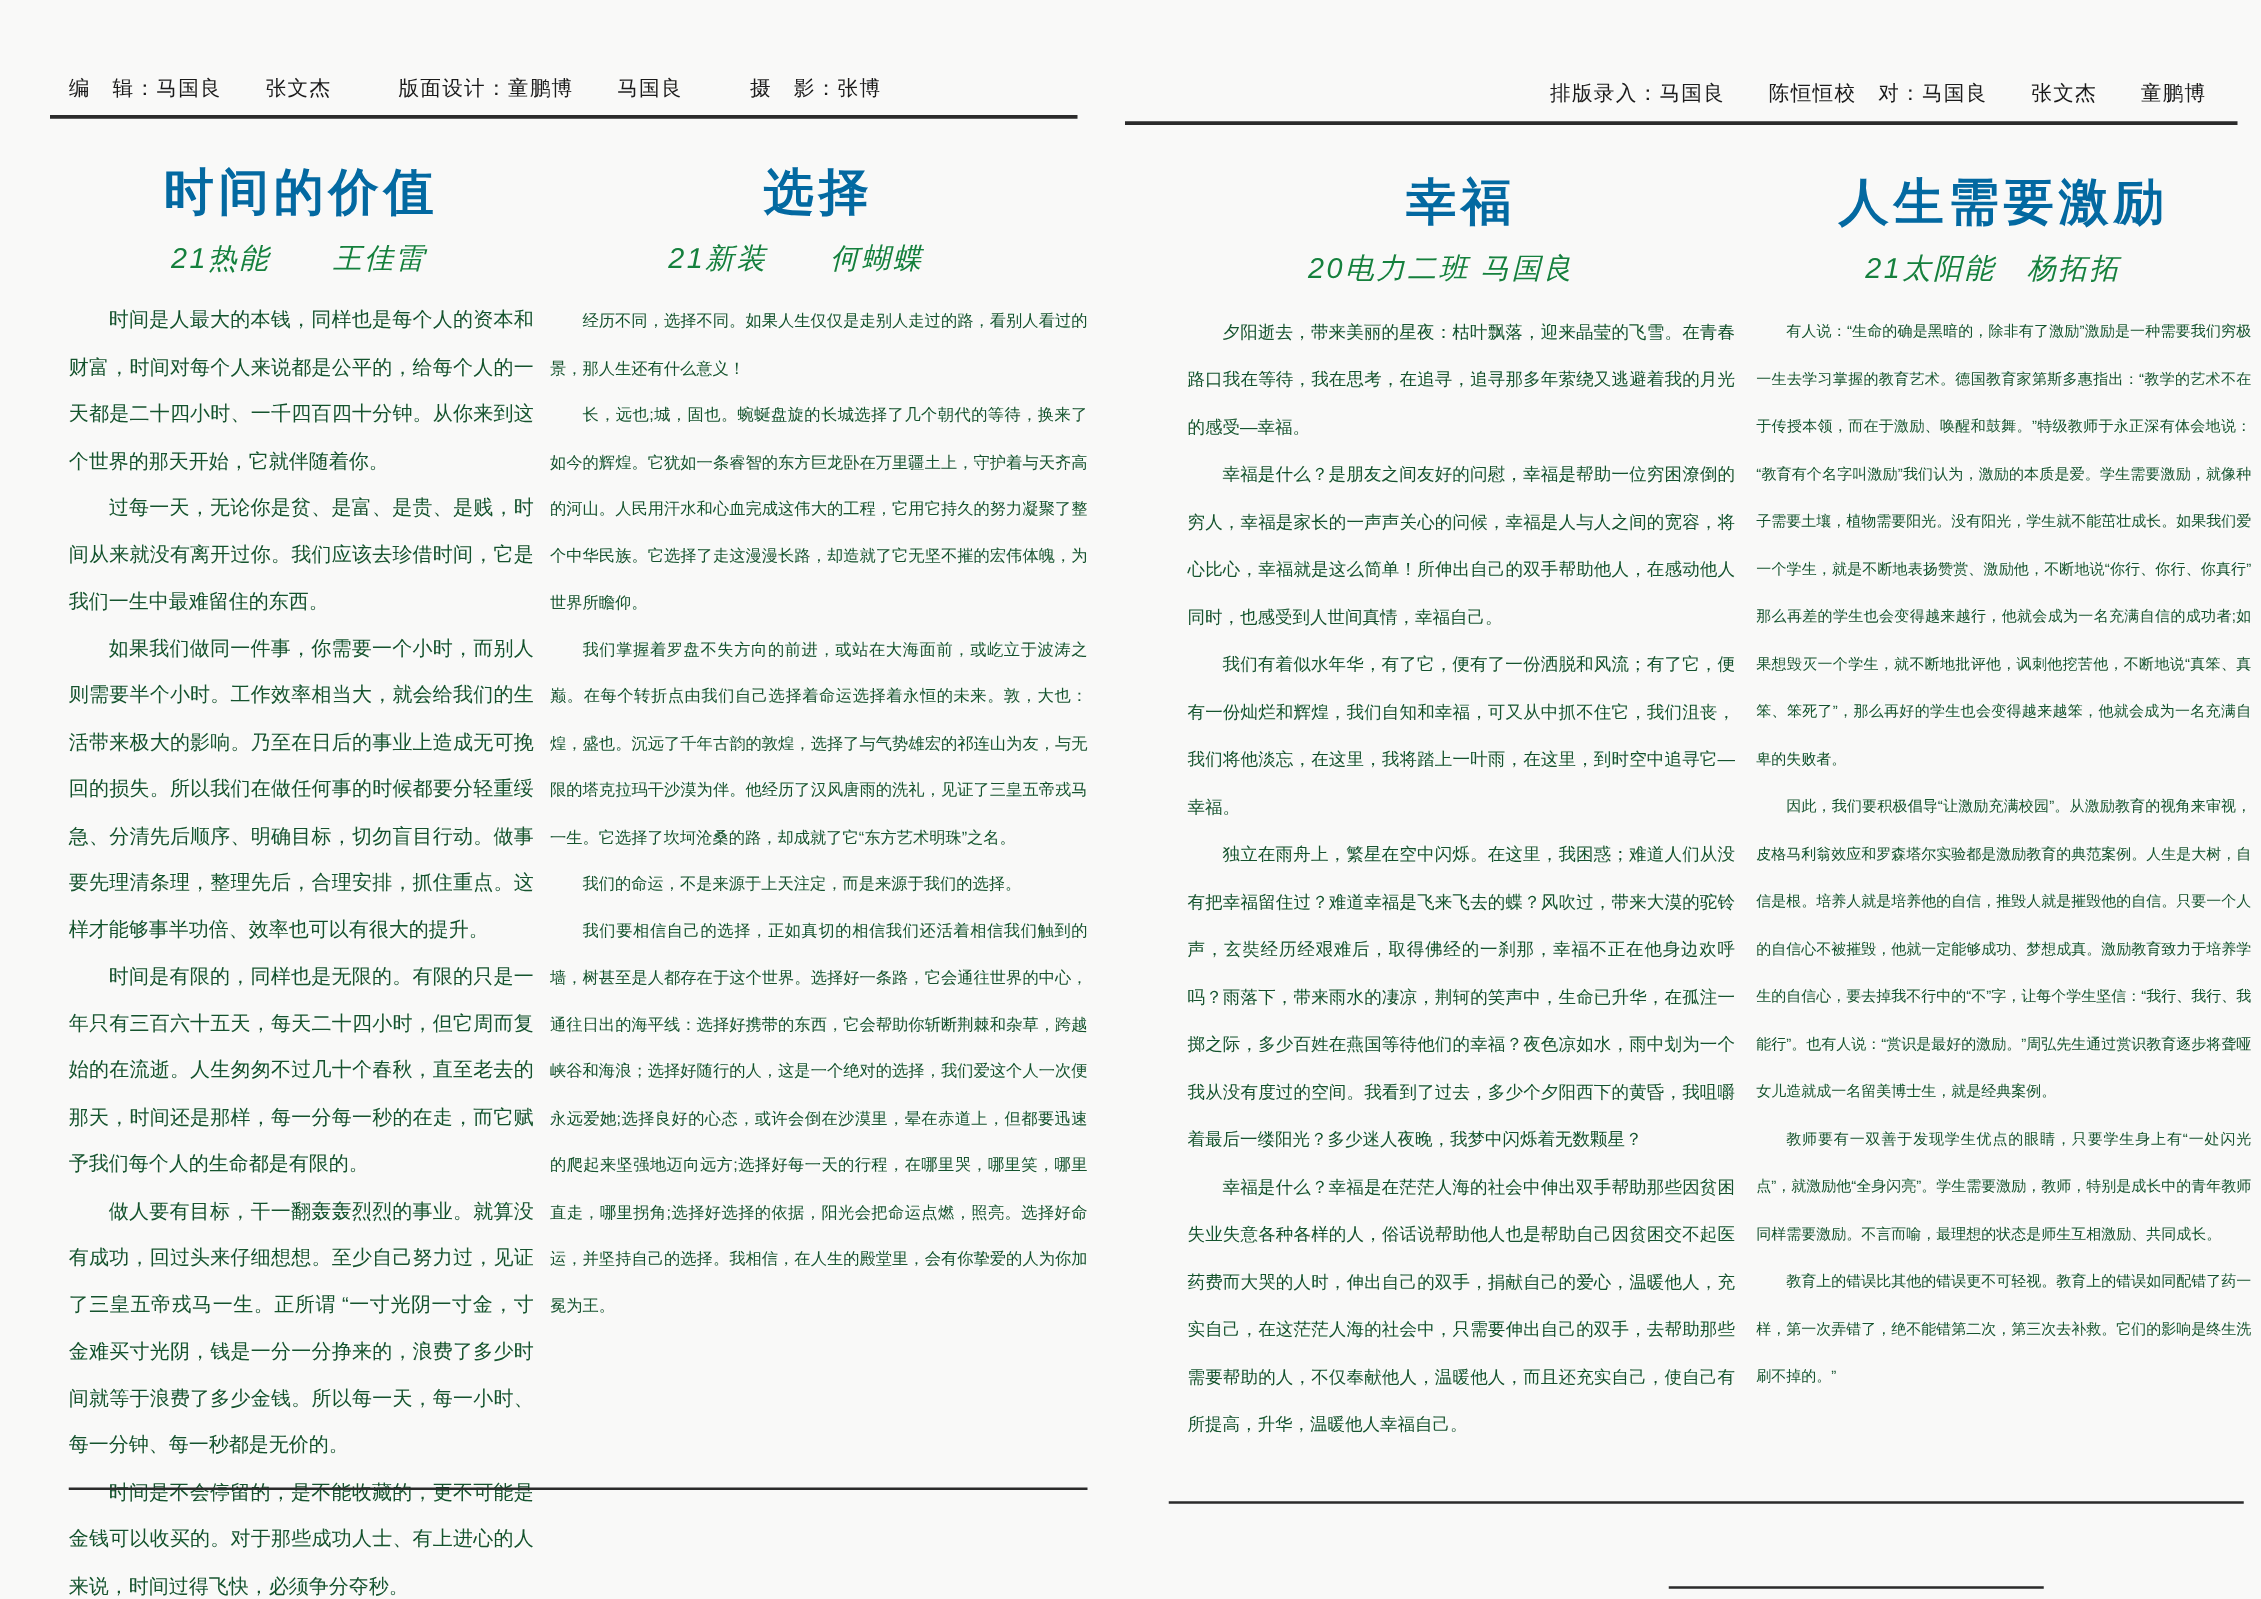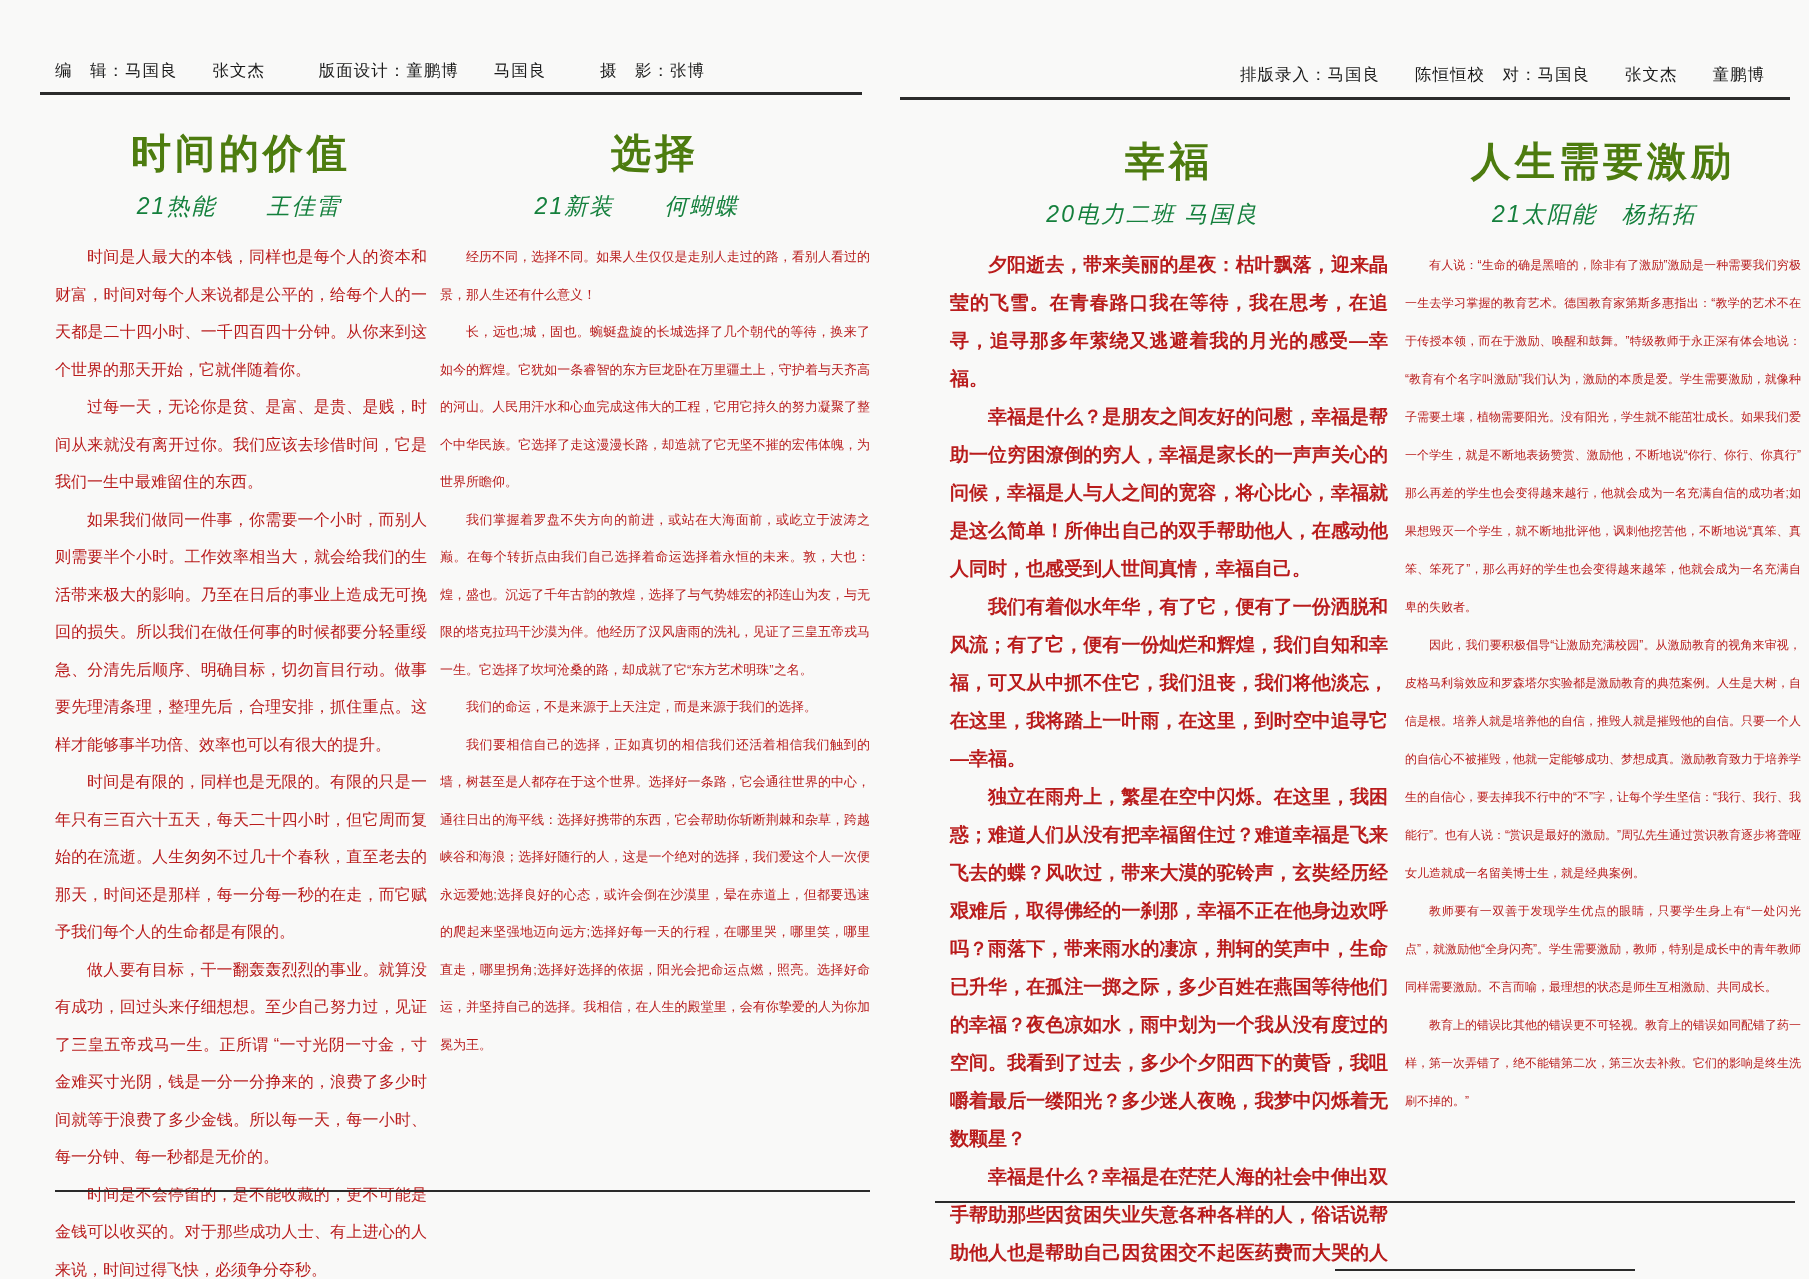--- a/index.html
+++ b/index.html
@@ -32,35 +32,35 @@
 
   .col{position:absolute;}
   .col-1{left:15px;top:112px;width:372px;}
   .col-2{left:400px;top:112px;width:430px;}
   .col-3{left:50px;top:120px;width:438px;}
   .col-4{left:505px;top:120px;width:396px;}
 
   .title{
     margin:14px 0 6px 0;
     font-size:40px;font-weight:700;letter-spacing:4px;
-    text-align:center;color:#4d7c0f;
+    text-align:center;color:#0369a1;
   }
   .byline{
     font-style:italic;font-size:23px;letter-spacing:2px;color:#15803d;
     text-align:left;padding-left:22%;
     margin:10px 0 16px 0;white-space:nowrap;
   }
   .body p{
     margin:0;text-indent:2em;
     text-align:justify;text-justify:inter-ideograph;
-    color:#b91c1c;
+    color:#14532d;
   }
   .col-1 .body p{font-size:16px;line-height:37.5px;}
   .col-2 .body p{font-size:13px;line-height:37.5px;}
-  .col-3 .body p{font-size:19px;line-height:38px;font-weight:bold;}
+  .col-3 .body p{font-size:14px;line-height:38px;}
   .col-4 .body p{font-size:12px;line-height:38px;}
 </style>
 </head>
 <body>
 
 <div class="sheet">
 
   <section class="page page-left">
     <header class="credits">
       <span>编　辑：马国良　　张文杰</span>

